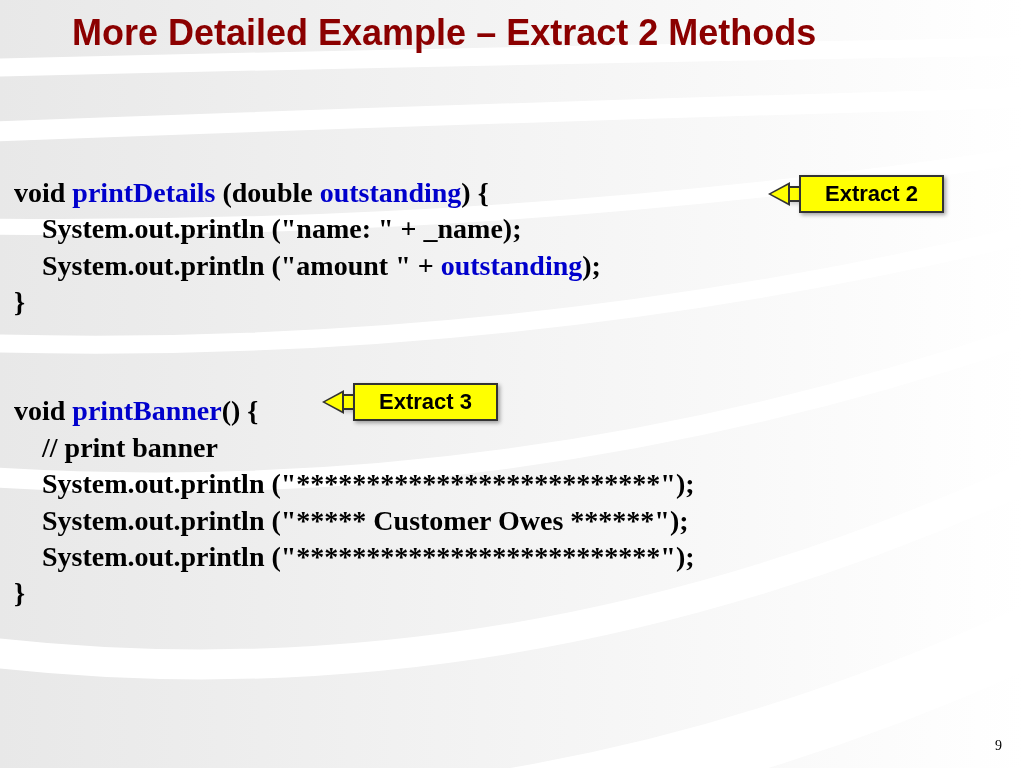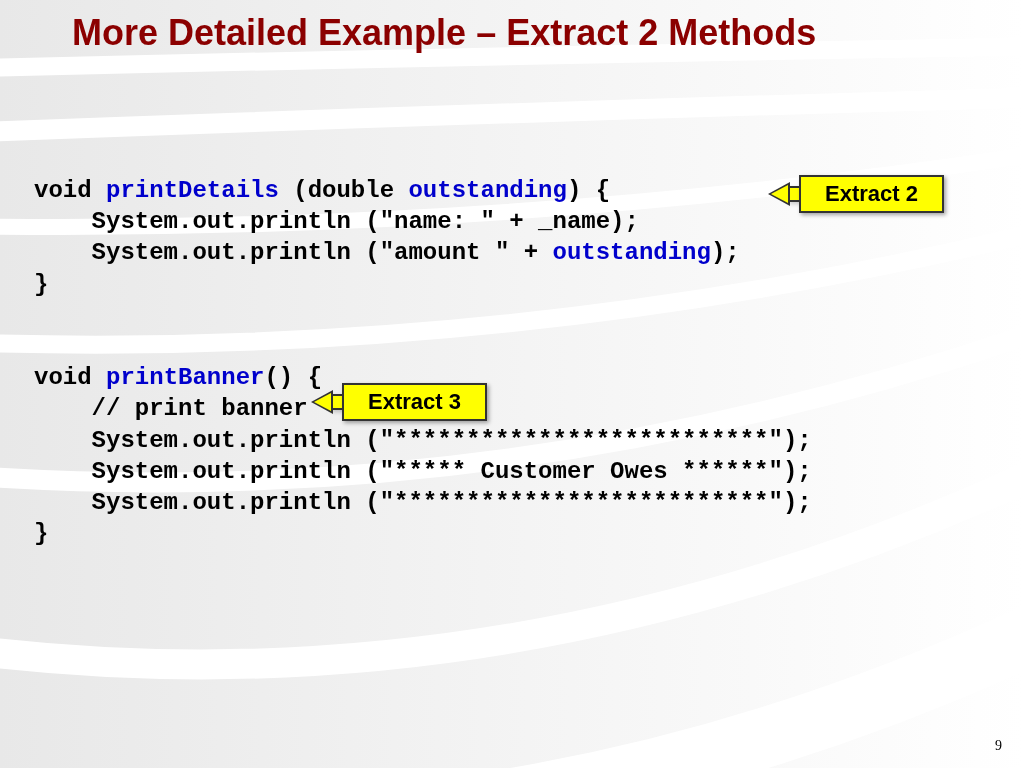--- a/index.html
+++ b/index.html
@@ -29,23 +29,23 @@
     left: 72px;
     right: 40px;
     color: #8b0000;
     font-size: 36px;
     font-weight: bold;
     font-family: Arial, Helvetica, sans-serif;
   }
   .code {
     position: absolute;
     top: 175px;
-    left: 34px;
-    font-family: Liberation Mono, monospace;
-    font-size: 24px;
+    left: 14px;
+    font-family: Liberation Serif, serif;
+    font-size: 28px;
     font-weight: bold;
     line-height: 1.3;
     color: #000;
     white-space: pre;
   }
   .blue { color: #0000cc; }
   .callout {
     position: absolute;
     display: flex;
     align-items: center;
@@ -83,21 +83,21 @@
     width: 14px;
     height: 12px;
     background: #ffff00;
     border-top: 2px solid #333;
     border-bottom: 2px solid #333;
     margin-left: -1px;
     margin-right: -2px;
     box-shadow: 2px 2px 4px rgba(0,0,0,0.2);
   }
   #callout1 { top: 176px; left: 768px; }
-  #callout2 { top: 384px; left: 311px; }
+  #callout2 { top: 384px; left: 322px; }
   .pagenum {
     position: absolute;
     bottom: 14px;
     right: 22px;
     font-size: 14px;
     color: #000;
     font-family: "Times New Roman", Times, serif;
   }
 </style>
 </head>

